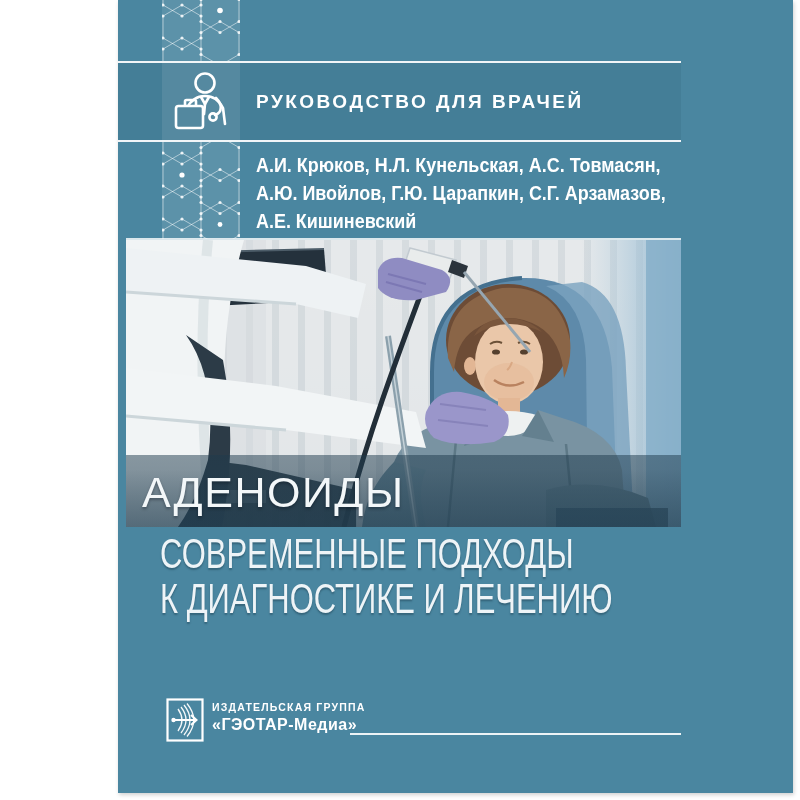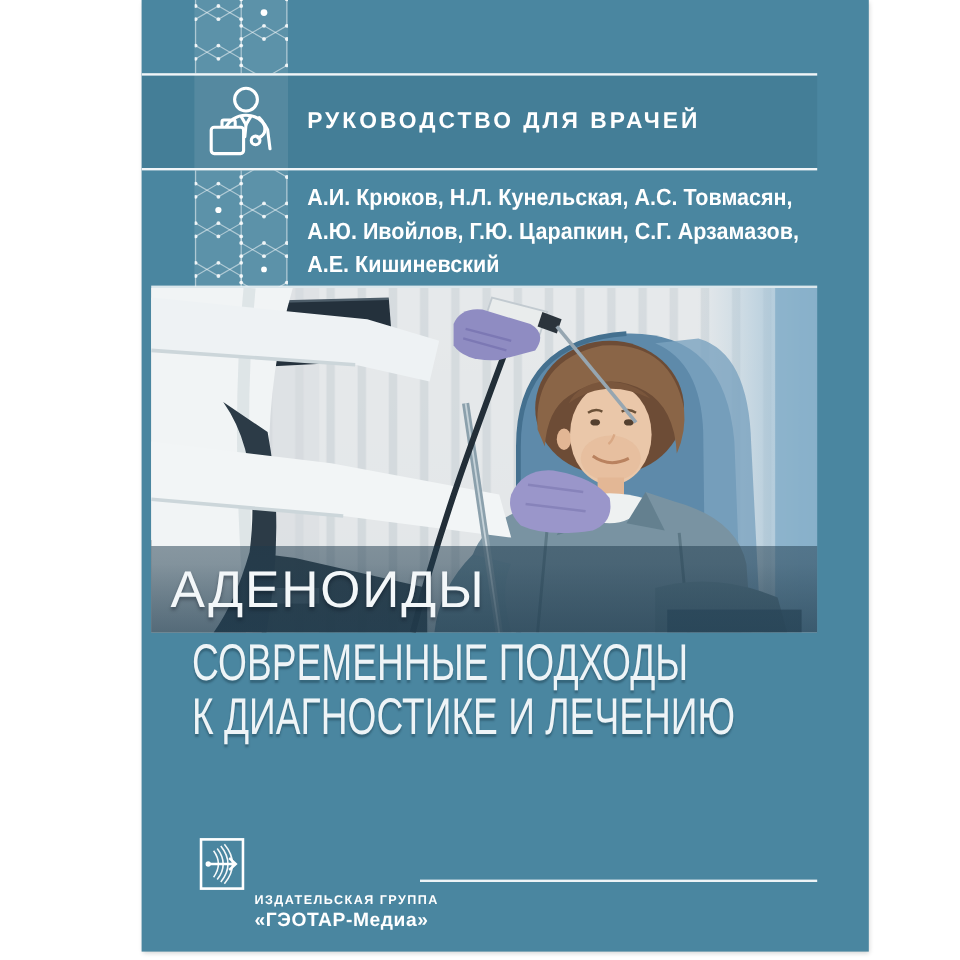--- a/index.html
+++ b/index.html
@@ -1,21 +1,21 @@
 <!DOCTYPE html>
 <html><head>
 <meta charset="utf-8">
 <style>
   html,body{margin:0;padding:0;background:#ffffff;}
   body{width:800px;height:800px;position:relative;overflow:hidden;
        font-family:"Liberation Sans", sans-serif;}
   .abs{position:absolute;}
 
   
-  .cover{position:absolute;left:118px;top:0;width:606px;height:793px;
+  .cover{position:absolute;left:118px;top:0;width:675px;height:793px;
          background:#4a86a0;overflow:hidden;box-shadow:1px 2px 4px rgba(0,0,0,.18);}
 
   .light-band{left:44px;top:0;width:78px;height:239px;
               background:rgba(255,255,255,.10);overflow:hidden;}
   .hexsvg{position:absolute;left:0;}
 
   .hline{left:0;width:563px;height:2px;background:rgba(255,255,255,.92);}
   .header-band{left:0;top:63px;width:563px;height:77px;background:rgba(0,25,40,.07);}
 
   .series-label{left:138px;top:63px;height:77px;line-height:77px;
@@ -36,21 +36,21 @@
               letter-spacing:1.5px;line-height:46px;white-space:nowrap;
               text-shadow:0 2px 3px rgba(0,10,20,.35);}
 
   .subtitle{left:42px;top:531px;color:#eef4f7;font-weight:400;}
   .subtitle .line{font-size:43px;line-height:45px;transform:scaleX(.72);
                   transform-origin:left top;white-space:nowrap;
                   text-shadow:0 2px 2px rgba(15,40,55,.35);}
 
   .pub-logo{left:48px;top:698px;width:38px;height:44px;}
   .pub-text{left:94px;top:701px;color:#ffffff;}
-  .pub-group{font-size:10.5px;font-weight:700;letter-spacing:1.2px;white-space:nowrap;margin-top:43px;}
+  .pub-group{font-size:10.5px;font-weight:700;letter-spacing:1.2px;white-space:nowrap;}
   .pub-name{font-size:16px;font-weight:700;margin-top:3px;letter-spacing:.5px;white-space:nowrap;}
   .pub-line{left:232px;top:733px;width:331px;height:2px;background:rgba(255,255,255,.9);}
 </style>
 </head>
 <body>
 
 <div class="cover">
 
   <div class="abs light-band">
     <svg class="hexsvg" style="top:0" width="78" height="61">

